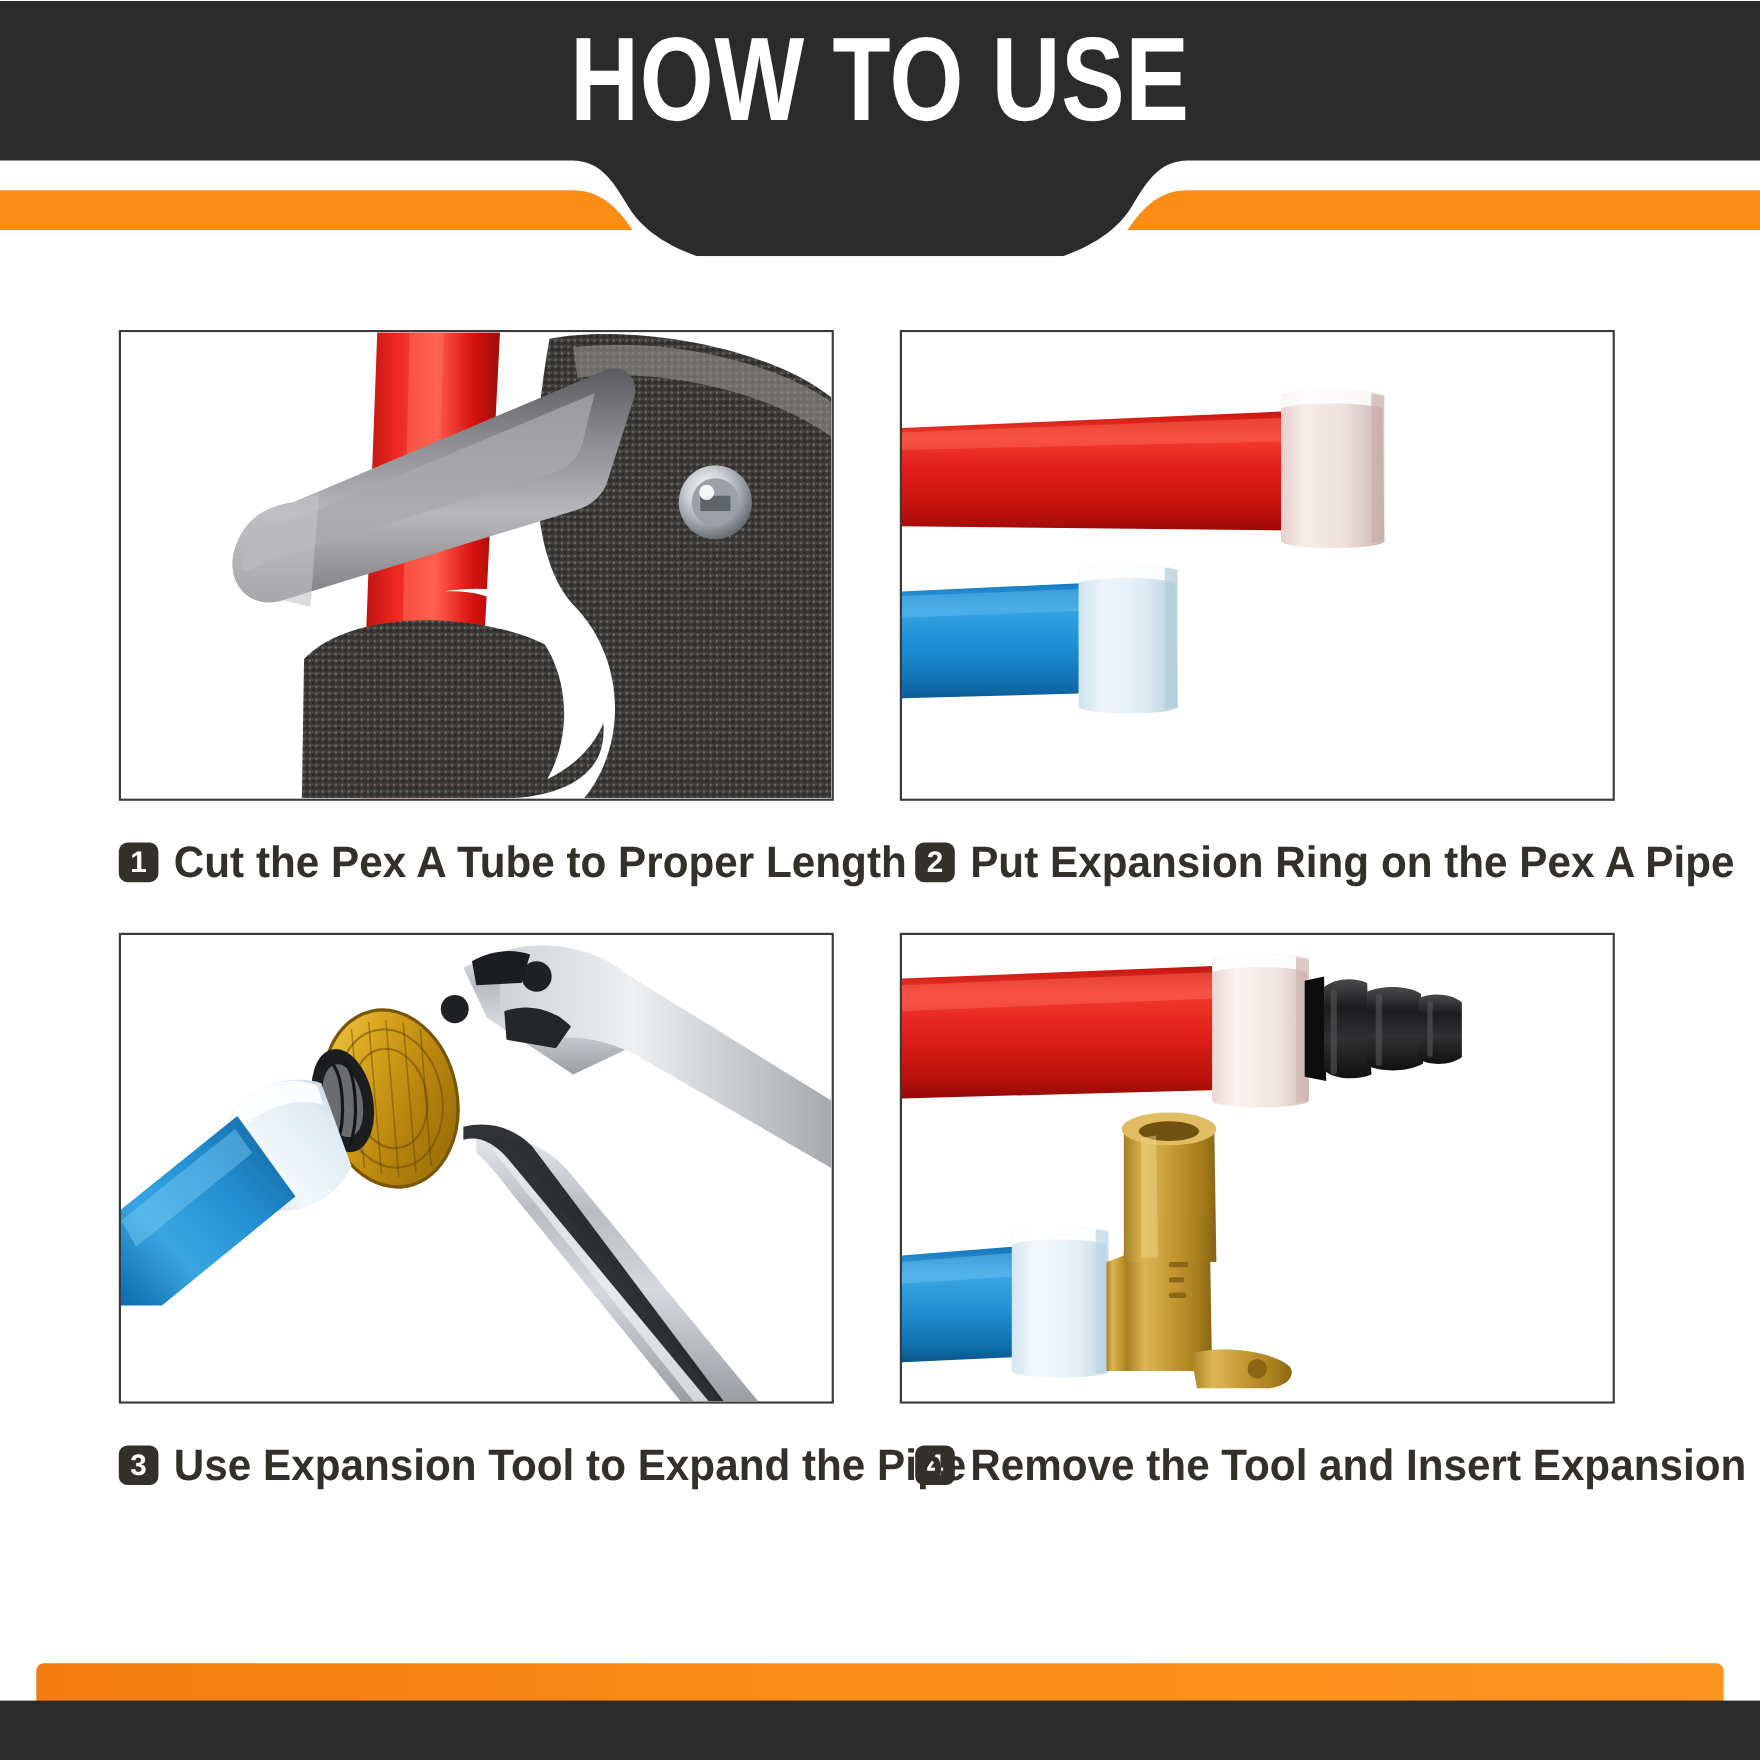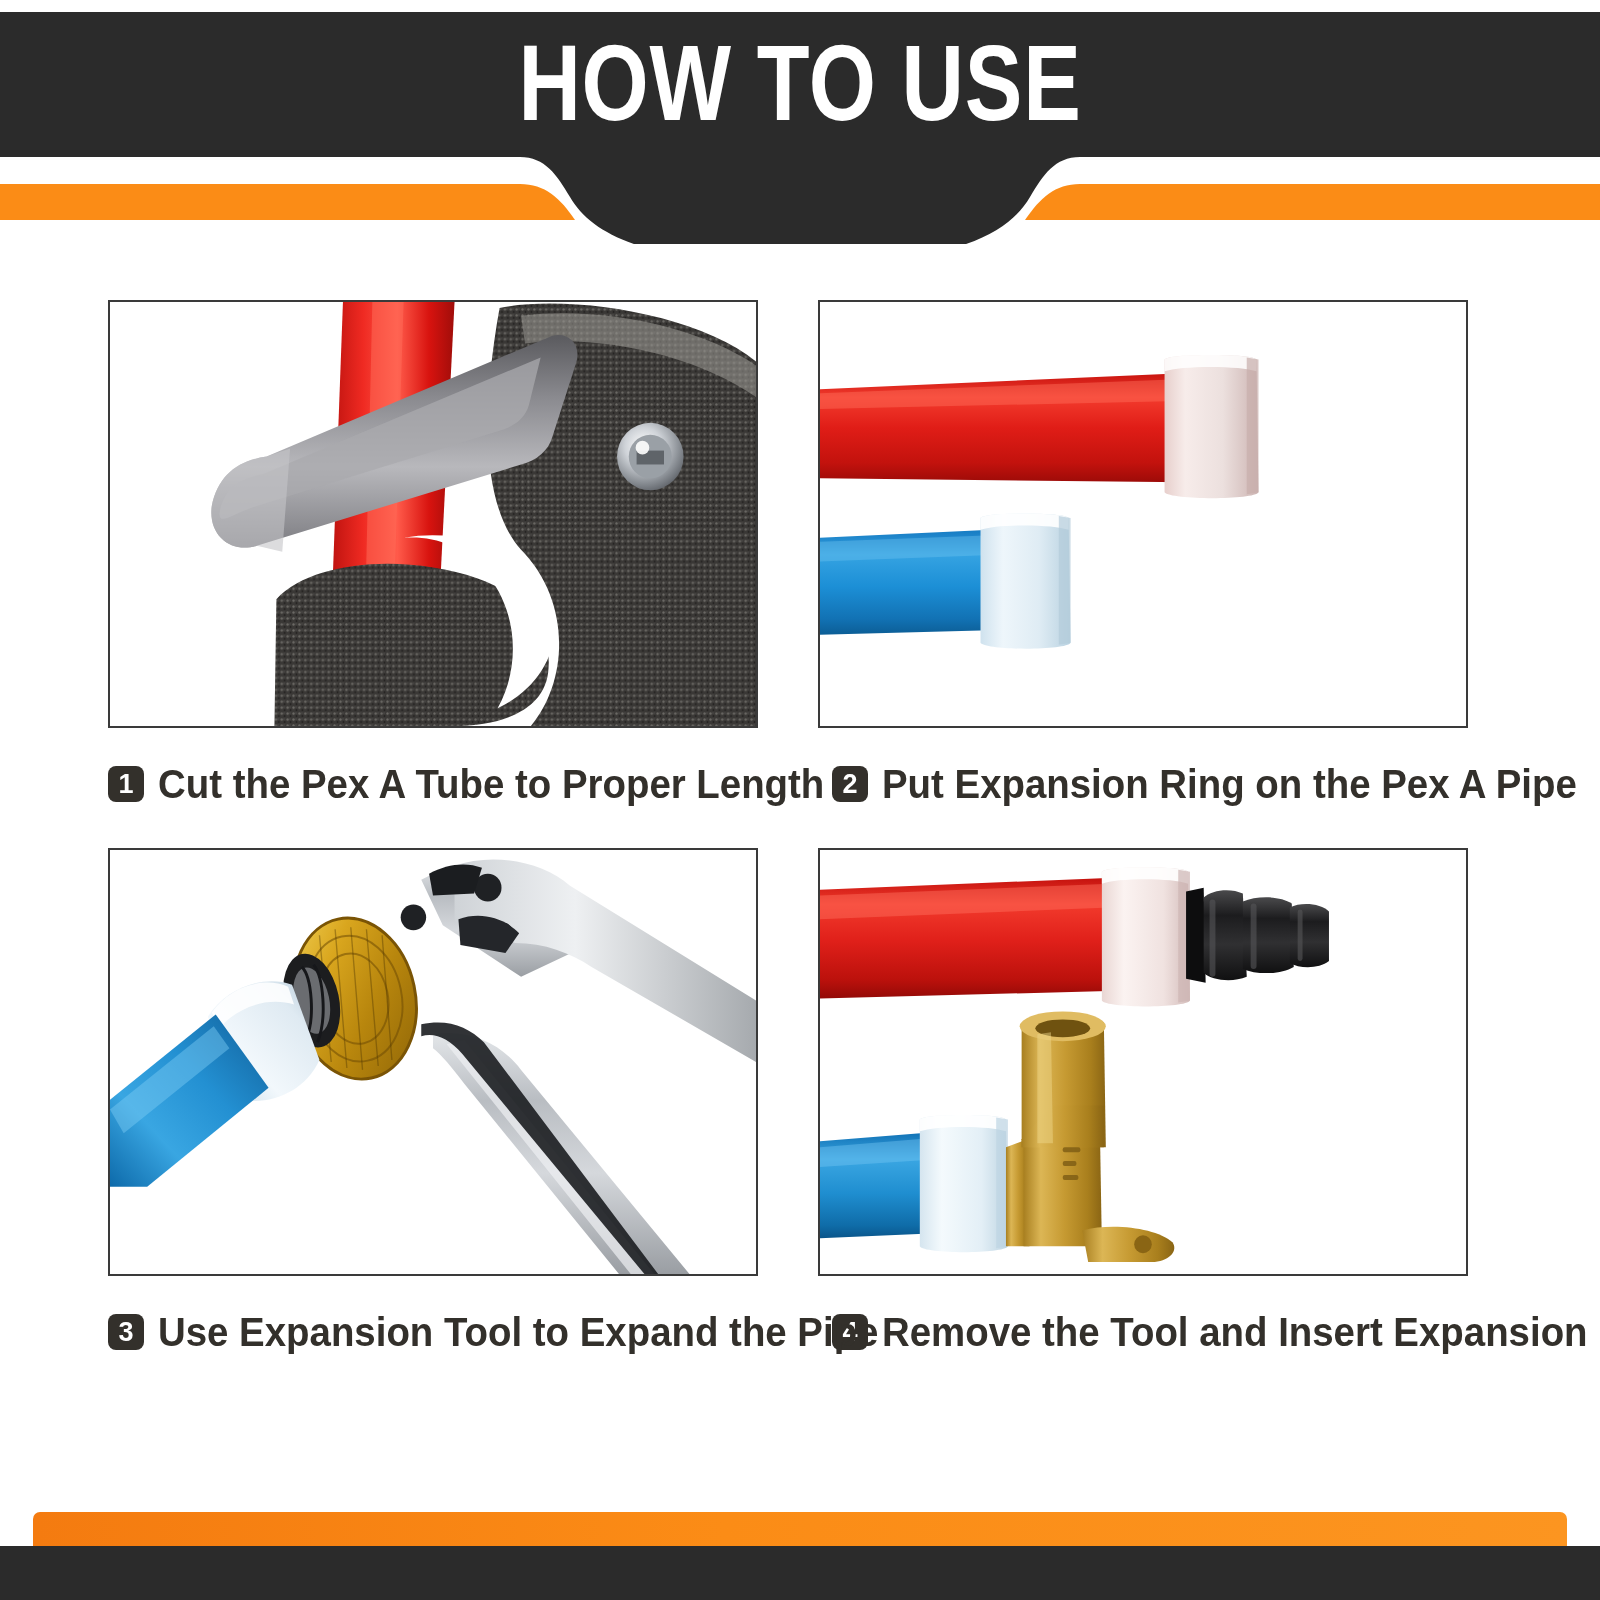--- a/index.html
+++ b/index.html
@@ -12,21 +12,21 @@
     width: 1600px;
     height: 1600px;
     font-family: "Liberation Sans", sans-serif;
     overflow: hidden;
     position: relative;
   }
 
   
   .header {
     position: absolute;
-    left: 0; top: 12px;
+    left: 0; top: 1px;
     width: 1600px;
     height: 232px;
     overflow: hidden;
   }
   .header-svg { display: block; }
   .header-title {
     position: absolute;
     left: 0;
     top: 14px;
     width: 1600px;

